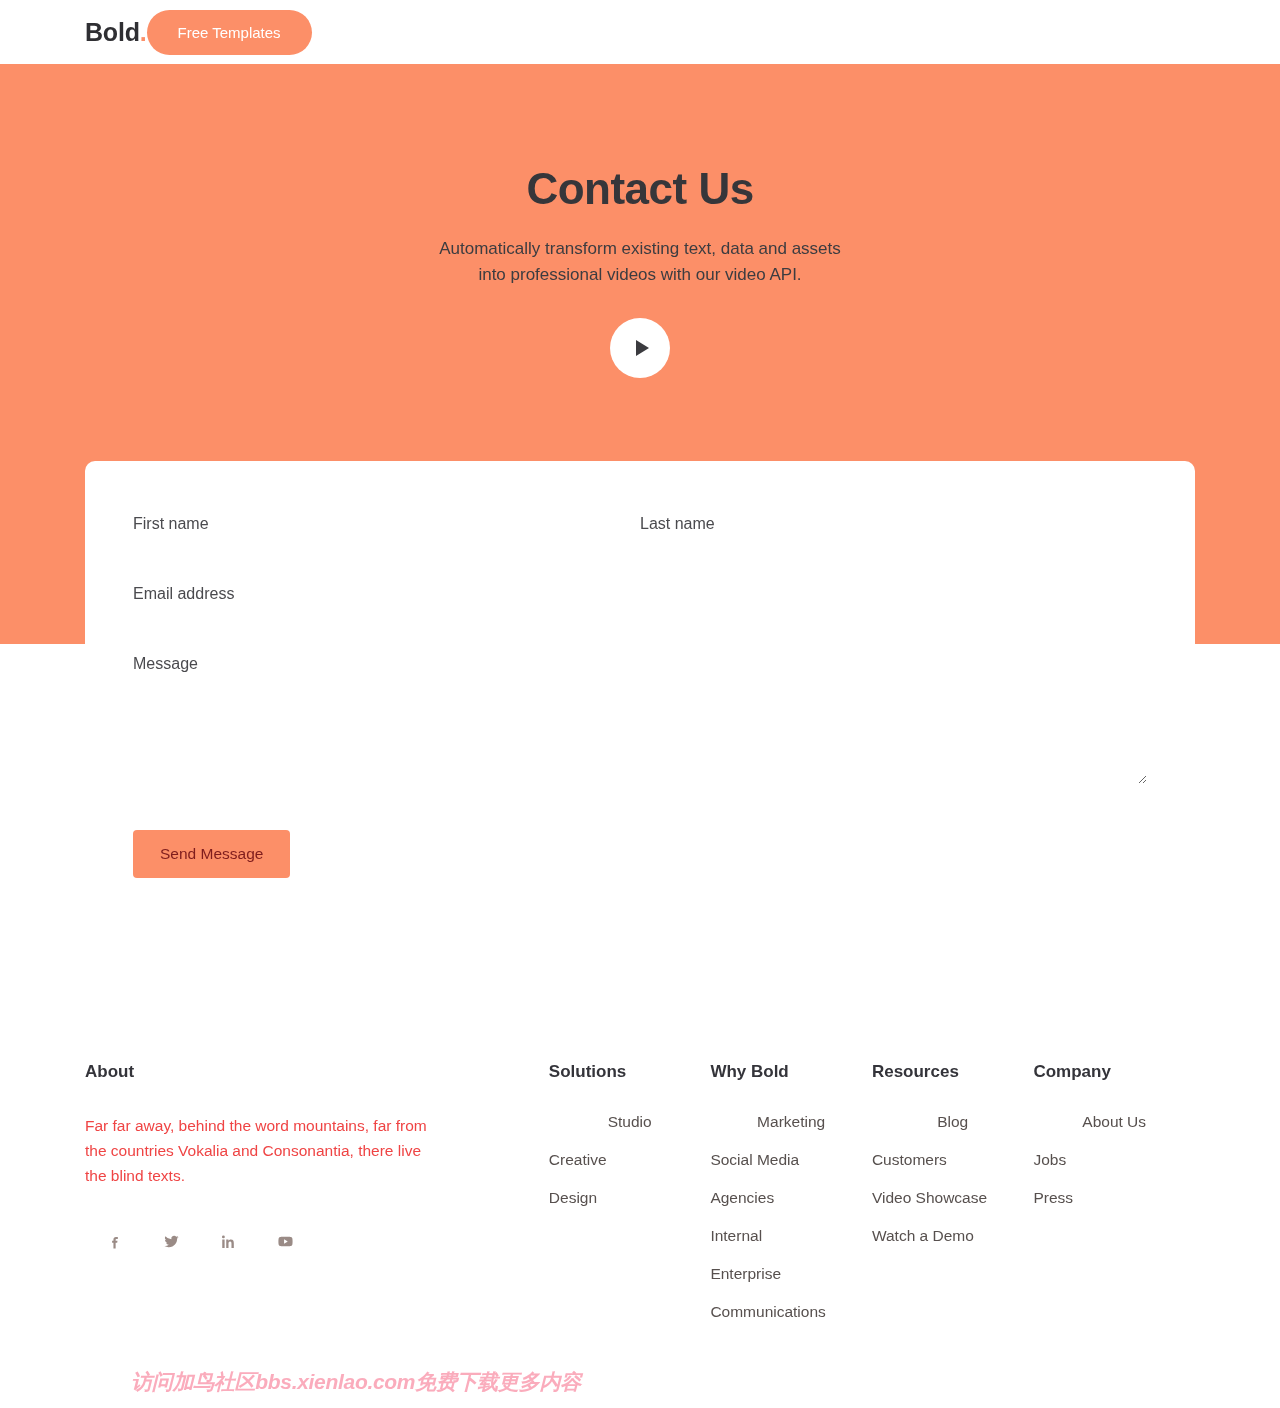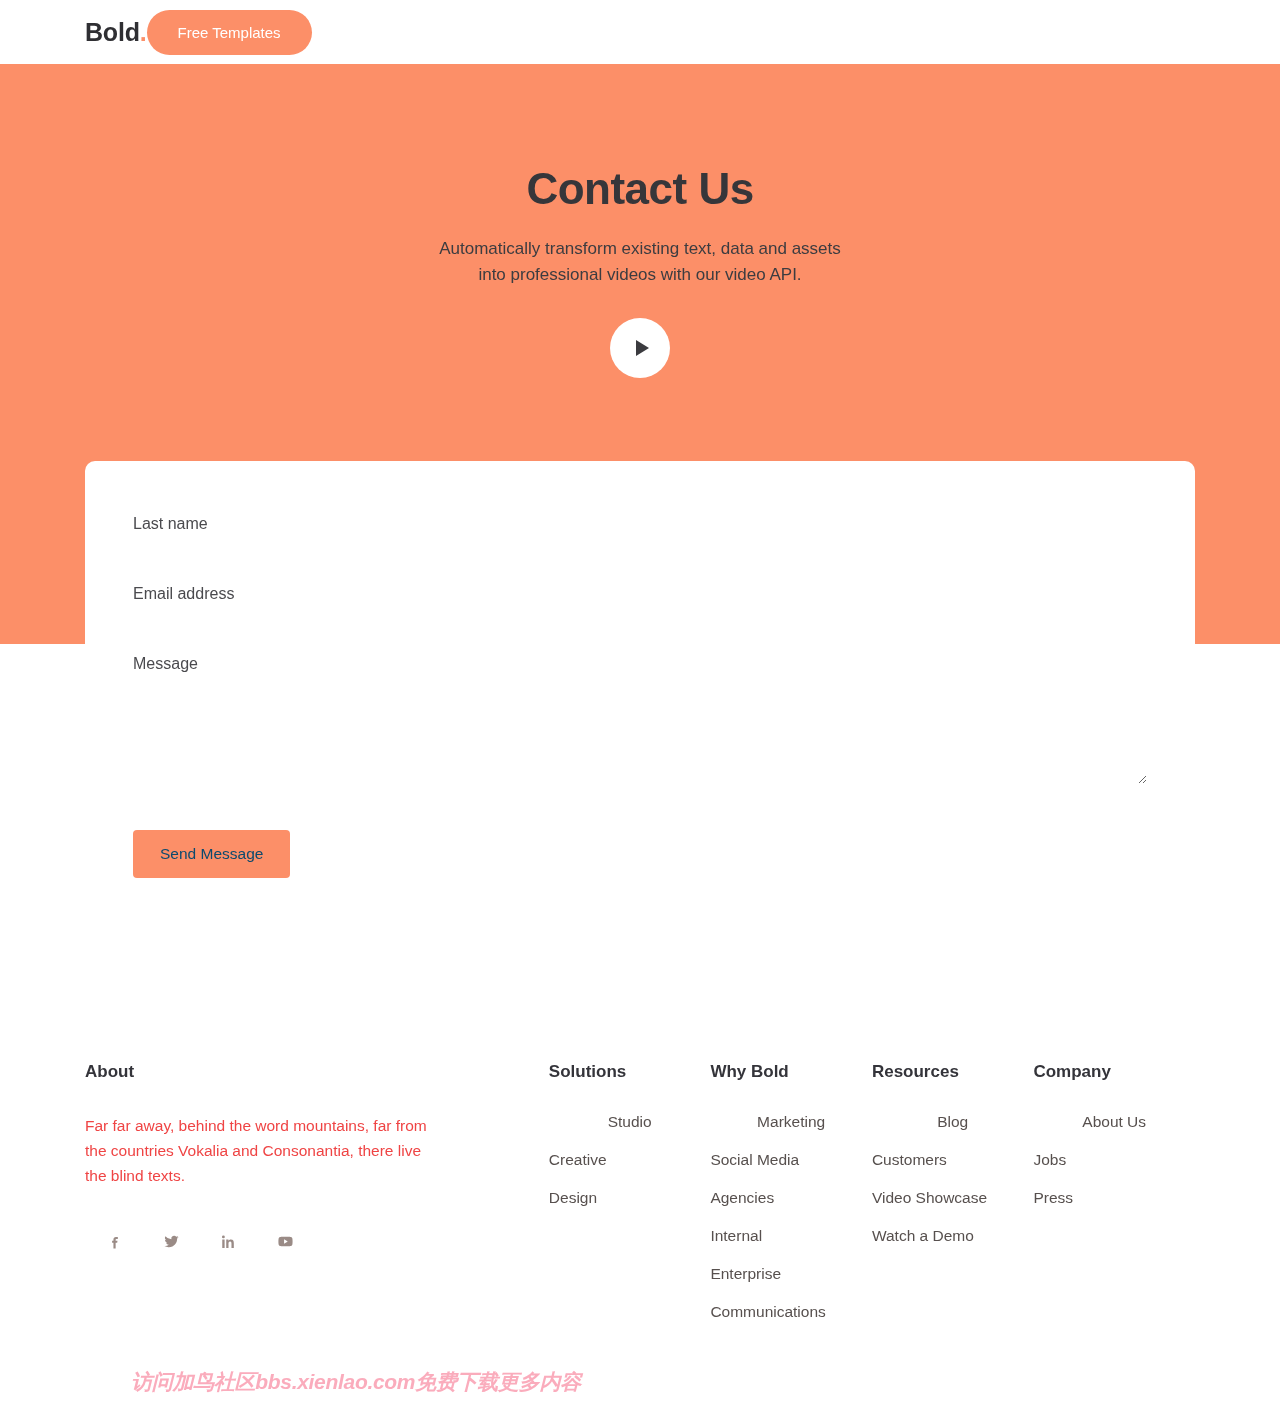--- a/index.html
+++ b/index.html
@@ -144,21 +144,21 @@
     background: transparent;
     resize: vertical;
     font-family: "Liberation Sans", sans-serif;
     font-size: 16px;
     color: #3a3a3e;
     padding: 6px 0 0 0;
   }
   .ftextarea::placeholder { color: #4a4a4e; opacity: 1; }
   .btn-send {
     background: #fc8f68;
-    color: #0c4a6e;
+    color: #7f1d1d;
     border: none;
     border-radius: 4px;
     padding: 15px 27px;
     font-size: 15.5px;
     font-family: "Liberation Sans", sans-serif;
     cursor: pointer;
     margin-top: 10px;
   }
 
   
@@ -247,20 +247,23 @@
 <section class="hero">
   <h1>Contact Us</h1>
   <p>Automatically transform existing text, data and assets into professional videos with our video API.</p>
   <button class="play-btn">
     <span class="play-tri"></span>
   </button>
 </section>
 
 <div class="form-card">
   <div class="row">
+    <div class="field half">
+      <input class="finput" type="text" placeholder="First name" style="">
+    </div>
     <div class="field half">
       <input class="finput" type="text" placeholder="Last name" style="">
     </div>
   </div>
 
   <div class="field full">
     <input class="finput" type="email" placeholder="Email address" style="">
   </div>
 
   <div class="field full">

